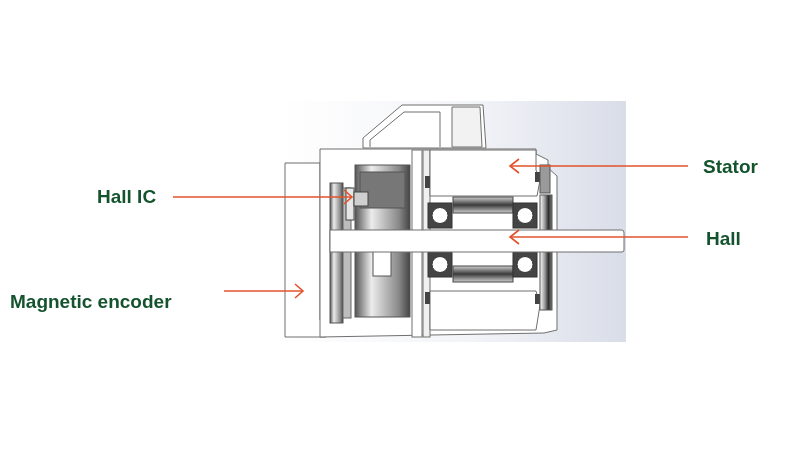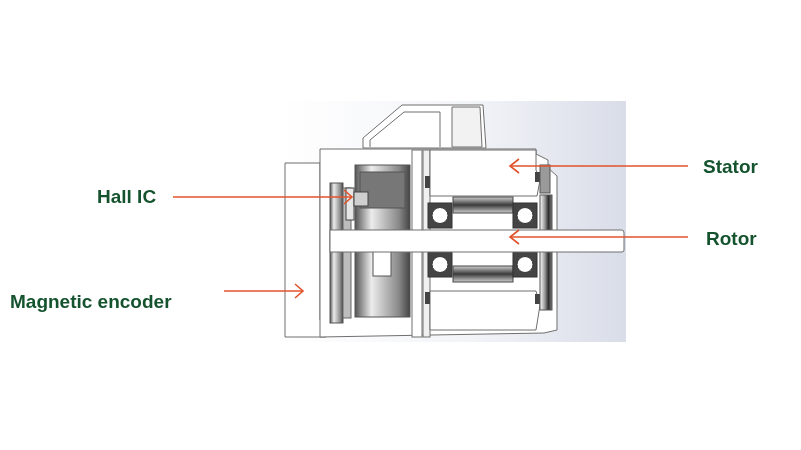--- a/index.html
+++ b/index.html
@@ -100,15 +100,15 @@
 
     <line x1="173" y1="197" x2="352" y2="197"></line>
     <polyline points="344,190 352,197 344,204"></polyline>
 
     <line x1="224" y1="291" x2="303" y2="291"></line>
     <polyline points="295,284 303,291 295,298"></polyline>
   </g>
 </svg>
 
 <div class="label" style="left:703px; top:157px;">Stator</div>
-<div class="label" style="left:706px; top:229px;">Rotor</div>
+<div class="label" style="left:706px; top:229px;">Hall</div>
 <div class="label" style="left:73px; top:187px;margin-left:24px;">Hall IC</div>
 <div class="label" style="left:10px; top:292px;">Magnetic encoder</div>
 
 </body></html>

